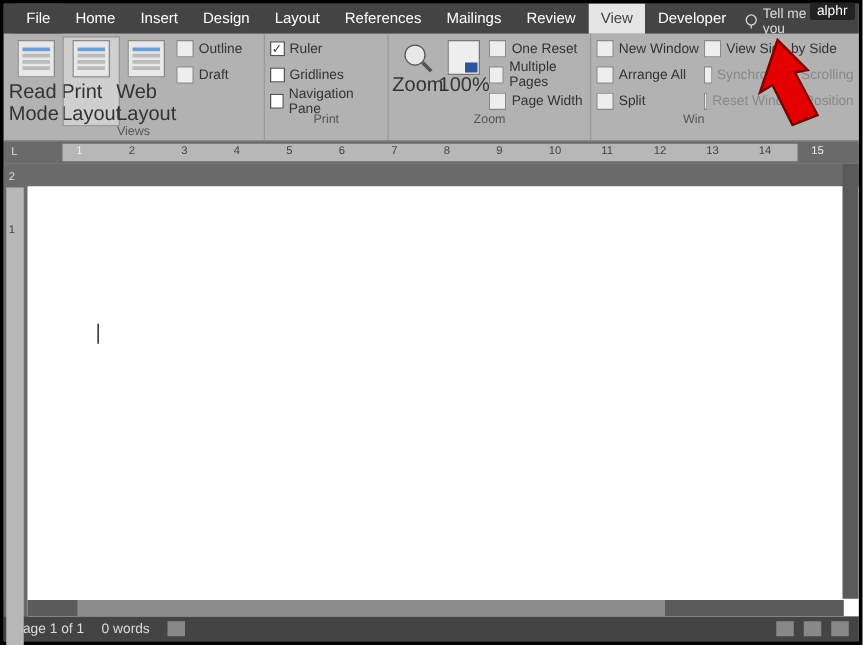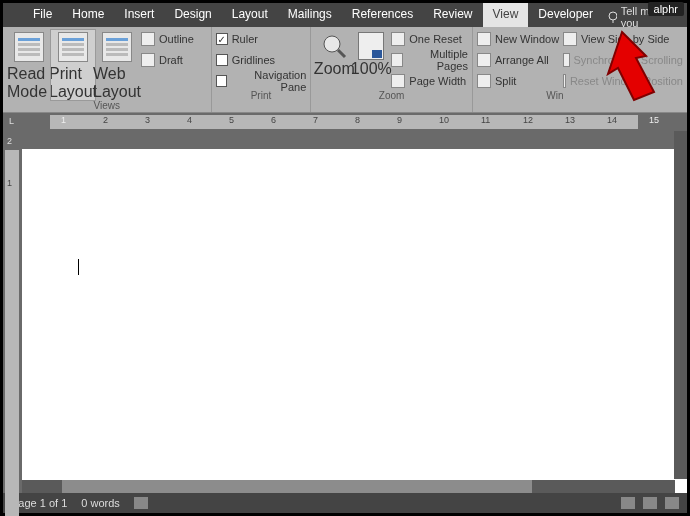--- a/index.html
+++ b/index.html
@@ -1,33 +1,33 @@
 <!DOCTYPE html>
 <html><head>
 <meta charset="utf-8">
 <style>
   * { box-sizing: border-box; margin: 0; padding: 0; font-family: "Segoe UI", Tahoma, sans-serif; }
   body { width: 690px; height: 516px; background: #000; position: relative; overflow: hidden; }
   .app { position: absolute; top: 3px; left: 3px; width: 684px; height: 510px; background: #b2b2b2; display: flex; flex-direction: column; }
   
-  .tabs { height: 24px; background: #444; display: flex; align-items: stretch; color: #fff; font-size: 12px; padding-left: 20px; }
+  .tabs { height: 24px; background: #444; display: flex; align-items: stretch; color: #fff; font-size: 12px; padding-left: 8px; }
   .tab { padding: 4px 10px 0 10px; cursor: pointer; }
   .tab.file { background: #444; }
   .tab.active { background: #e5e5e5; color: #444; }
   .tell { display: flex; align-items: center; gap: 4px; margin-left: 4px; padding-top: 3px; color: #ddd; font-size: 11px; }
   
   .ribbon { height: 86px; background: #b2b2b2; border-bottom: 1px solid #888; display: flex; }
   .group { border-right: 1px solid #999; display: flex; flex-direction: column; }
   .group-body { flex: 1; display: flex; align-items: flex-start; padding: 3px 4px 0 4px; }
   .group-label { font-size: 10px; color: #555; text-align: center; padding-bottom: 18px; }
   .bigbtn { display: flex; flex-direction: column; align-items: center; width: 44px; padding-top: 2px; font-size: 16px; color: #333; line-height: 1.1; cursor: pointer; }
   .bigbtn.sel { background: #cfcfcf; outline: 1px solid #9a9a9a; }
   .bigicon { width: 30px; height: 30px; background: #e8e8e8; border: 1px solid #888; margin-bottom: 3px; position: relative; }
   .bigicon::after { content:""; position:absolute; left:3px; top:5px; width:22px; height:3px; background:#6aa0d8; box-shadow:0 5px 0 #bbb,0 10px 0 #bbb,0 15px 0 #bbb; }
-  .smallitem { display:flex; align-items:center; gap:4px; font-size:11px; color:#333; height:18px; cursor:pointer;text-align:right; }
+  .smallitem { display:flex; align-items:center; gap:4px; font-size:11px; color:#333; height:18px; cursor:pointer; }
   .smico { width:14px; height:14px; background:#eee; border:1px solid #888; position:relative; }
   .cb { width:12px; height:12px; border:1px solid #555; background:#fff; display:flex; align-items:center; justify-content:center; font-size:10px; color:#333; }
   .col { display:flex; flex-direction:column; gap:3px; }
   
   .rulerbar { height:18px; background:#6a6a6a; position:relative; overflow:hidden; }
   .ruler-light { position:absolute; left:47px; top:2px; height:14px; width:588px; background:#b7b7b7; }
   .tick { position:absolute; top:2px; font-size:9px; color:#eee; }
   .vruler { position:absolute; left:0; top:129px; width:18px; bottom:34px; background:#6a6a6a; }
   .vlight { position:absolute; left:2px; top:18px; width:14px; height:420px; background:#b7b7b7; }
   
@@ -49,22 +49,22 @@
 <body>
 
 <div class="app">
 
   <div class="tabs">
     <div class="tab file">File</div>
     <div class="tab">Home</div>
     <div class="tab">Insert</div>
     <div class="tab">Design</div>
     <div class="tab">Layout</div>
+    <div class="tab">References</div>
     <div class="tab">Mailings</div>
-    <div class="tab">References</div>
     <div class="tab">Review</div>
     <div class="tab active">View</div>
     <div class="tab">Developer</div>
     <div class="tell">
       <svg width="12" height="12">
           <circle cx="6" cy="5" r="4" fill="none" stroke="#ddd" stroke-width="1"></circle>
           <line x1="6" y1="9" x2="6" y2="12" stroke="#ddd"></line>
         </svg>
       <span>Tell me what you</span>
     </div>

